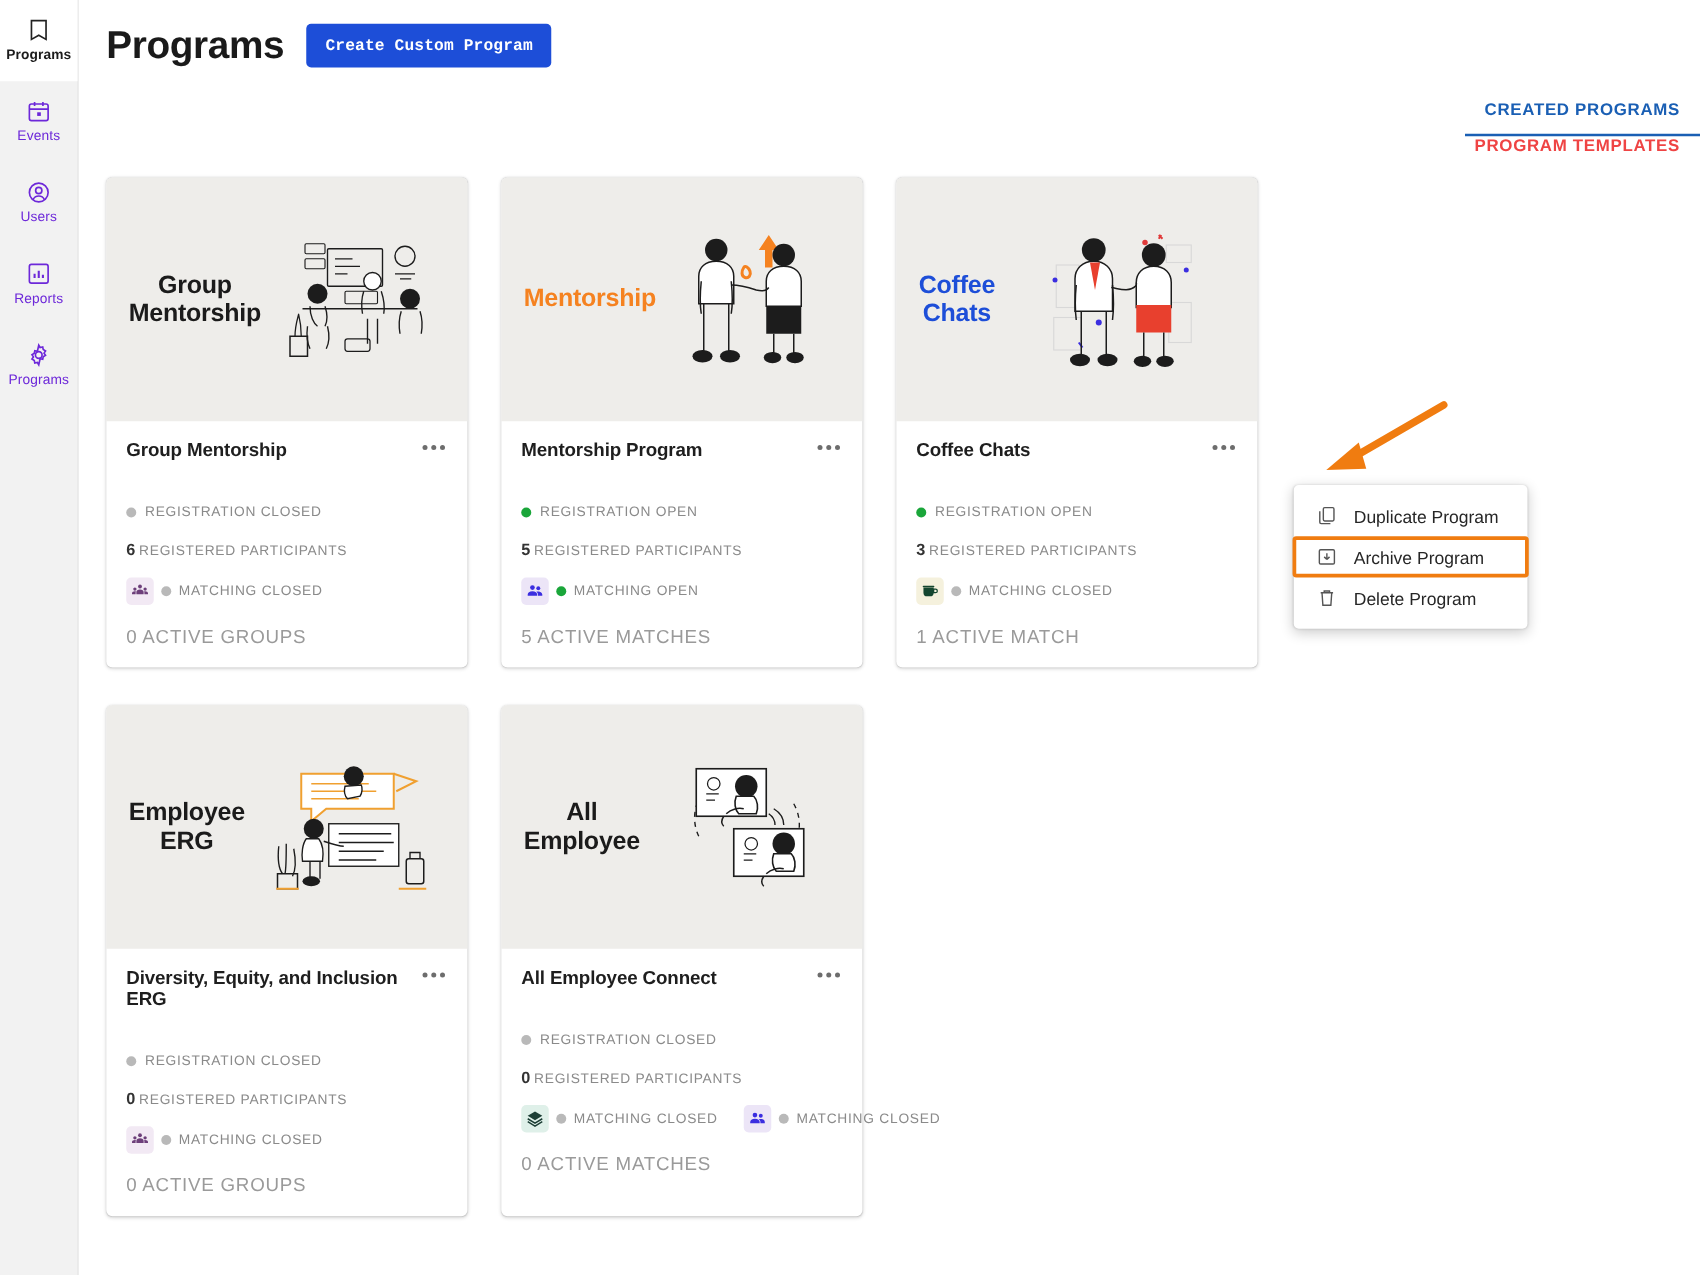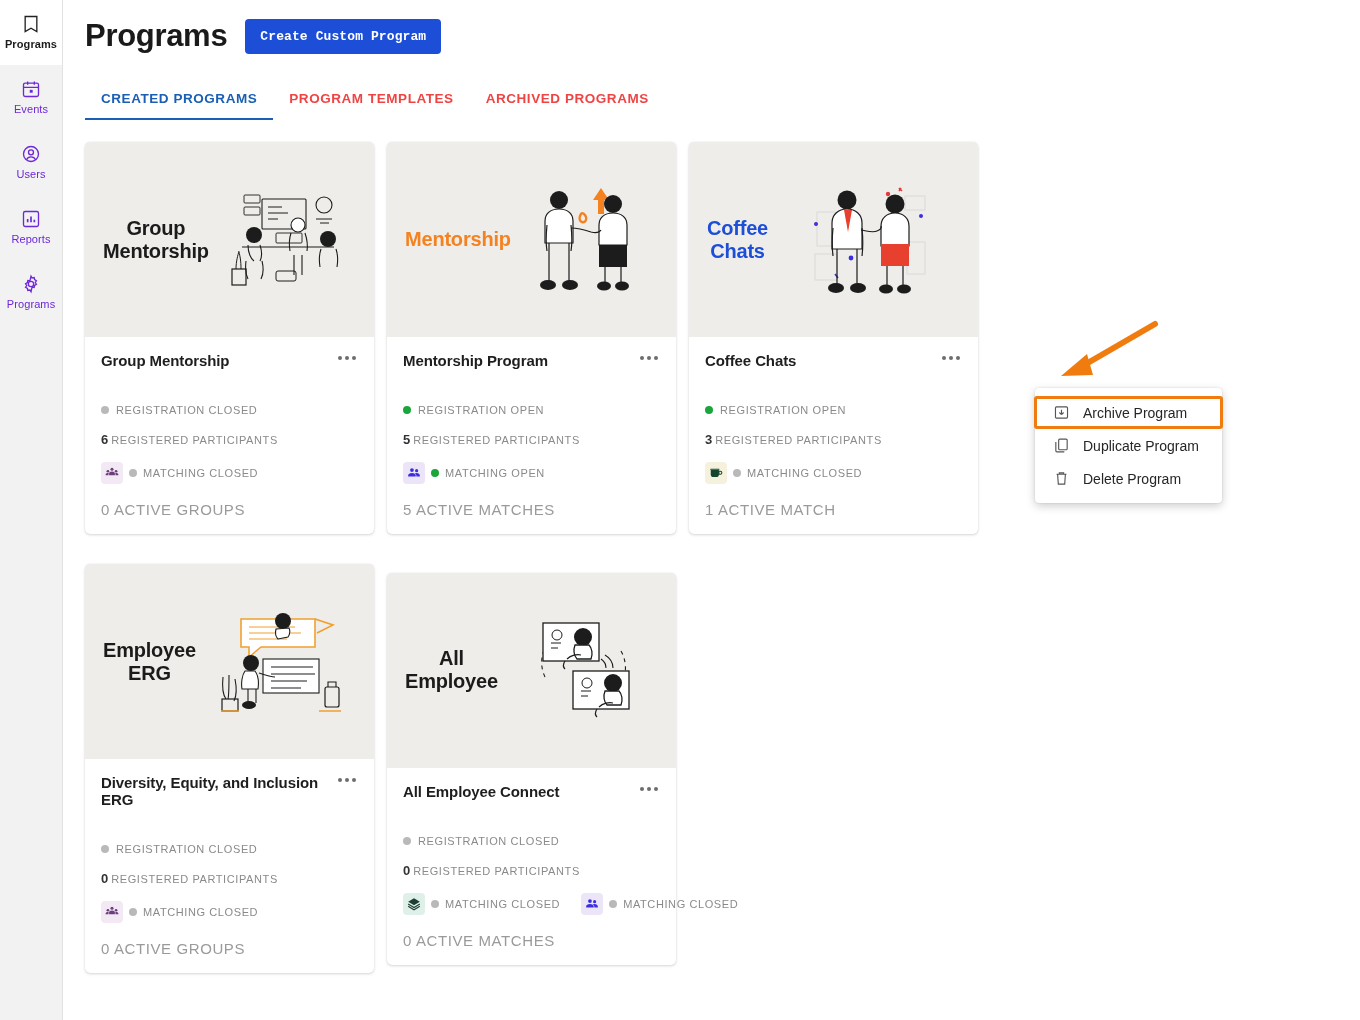--- a/index.html
+++ b/index.html
@@ -47,36 +47,36 @@
     font-size: 13px; font-weight: bold;
     padding: 10px 15px; cursor: pointer;
     letter-spacing: .1px;
   }
 
   
   .tabs {
     display: flex; align-items: flex-end; gap: 0;
     margin: 26px 0 0 22px;
     height: 40px;
+    flex-direction: column;
   }
   .tab {
     font-size: 13.5px; font-weight: bold; letter-spacing: .55px;
     color: #ef4444; padding: 0 16px 12px 16px;
     cursor: pointer; border-bottom: 2px solid transparent;
     text-transform: uppercase;
   }
   .tab.active { color: #1a5fb4; border-bottom-color: #1a5fb4; }
 
   
   .grid {
     display: flex; flex-wrap: wrap;
-    gap: 30px 13px;
+    gap: 30px 27px;
     padding: 22px 0 0 22px;
     width: 1000px;
-    align-items: center;
   }
   .card {
     width: 289px;
     background: #fff;
     border-radius: 5px;
     box-shadow: 0 1px 3px rgba(0,0,0,.16), 0 0 1px rgba(0,0,0,.12);
     overflow: visible;
     position: relative;
   }
   .thumb {
@@ -216,21 +216,20 @@
   <div class="main">
 
     <div class="page-head">
       <div class="page-title">Programs</div>
       <button class="primary-btn">Create Custom Program</button>
     </div>
 
     <div class="tabs">
       <div class="tab active">CREATED PROGRAMS</div>
       <div class="tab">PROGRAM TEMPLATES</div>
-      <div class="tab">ARCHIVED PROGRAMS</div>
     </div>
 
     <div class="grid">
 
       <div class="card">
         <div class="thumb">
           <div class="thumb-inner">
             <div class="thumb-title" style="color:#1b1b1b;white-space:pre-line">Group
 Mentorship</div>
             <div class="thumb-art">
@@ -561,41 +560,41 @@
     </div>
 
     <div class="arrow-annot">
       <svg width="110" height="70" viewBox="0 0 110 70">
         <line x1="102" y1="6" x2="26" y2="50" stroke="#f07c10" stroke-width="6" stroke-linecap="round"></line>
         <path d="M8 58 L34 36 L40 57 Z" fill="#f07c10"></path>
       </svg>
     </div>
 
     <div class="context-menu">
+      <div class="menu-item">
+        <span class="menu-icon">
+          <svg width="17" height="17" viewBox="0 0 24 24" fill="none" stroke="#555" stroke-width="1.6">
+            <rect x="8" y="3" width="12" height="15" rx="1.5"></rect>
+            <path d="M16 21H5.5A1.5 1.5 0 0 1 4 19.5V7"></path>
+          </svg>
+        </span>
+        <span>Duplicate Program</span>
+      </div>
       <div class="menu-item highlighted">
         <span class="menu-icon">
           <svg width="17" height="17" viewBox="0 0 24 24" fill="none" stroke="#555" stroke-width="1.6">
             <rect x="3.5" y="4" width="17" height="16" rx="1.5"></rect>
             <path d="M12 8v7M12 15l-3-3M12 15l3-3"></path>
           </svg>
         </span>
         <span>Archive Program</span>
       </div>
       <div class="menu-item">
         <span class="menu-icon">
           <svg width="17" height="17" viewBox="0 0 24 24" fill="none" stroke="#555" stroke-width="1.6">
-            <rect x="8" y="3" width="12" height="15" rx="1.5"></rect>
-            <path d="M16 21H5.5A1.5 1.5 0 0 1 4 19.5V7"></path>
-          </svg>
-        </span>
-        <span>Duplicate Program</span>
-      </div>
-      <div class="menu-item">
-        <span class="menu-icon">
-          <svg width="17" height="17" viewBox="0 0 24 24" fill="none" stroke="#555" stroke-width="1.6">
             <path d="M5 6h14M9 6V4h6v2M6.5 6l1 14h9l1-14"></path>
           </svg>
         </span>
         <span>Delete Program</span>
       </div>
     </div>
 
   </div>
 </div>
 

